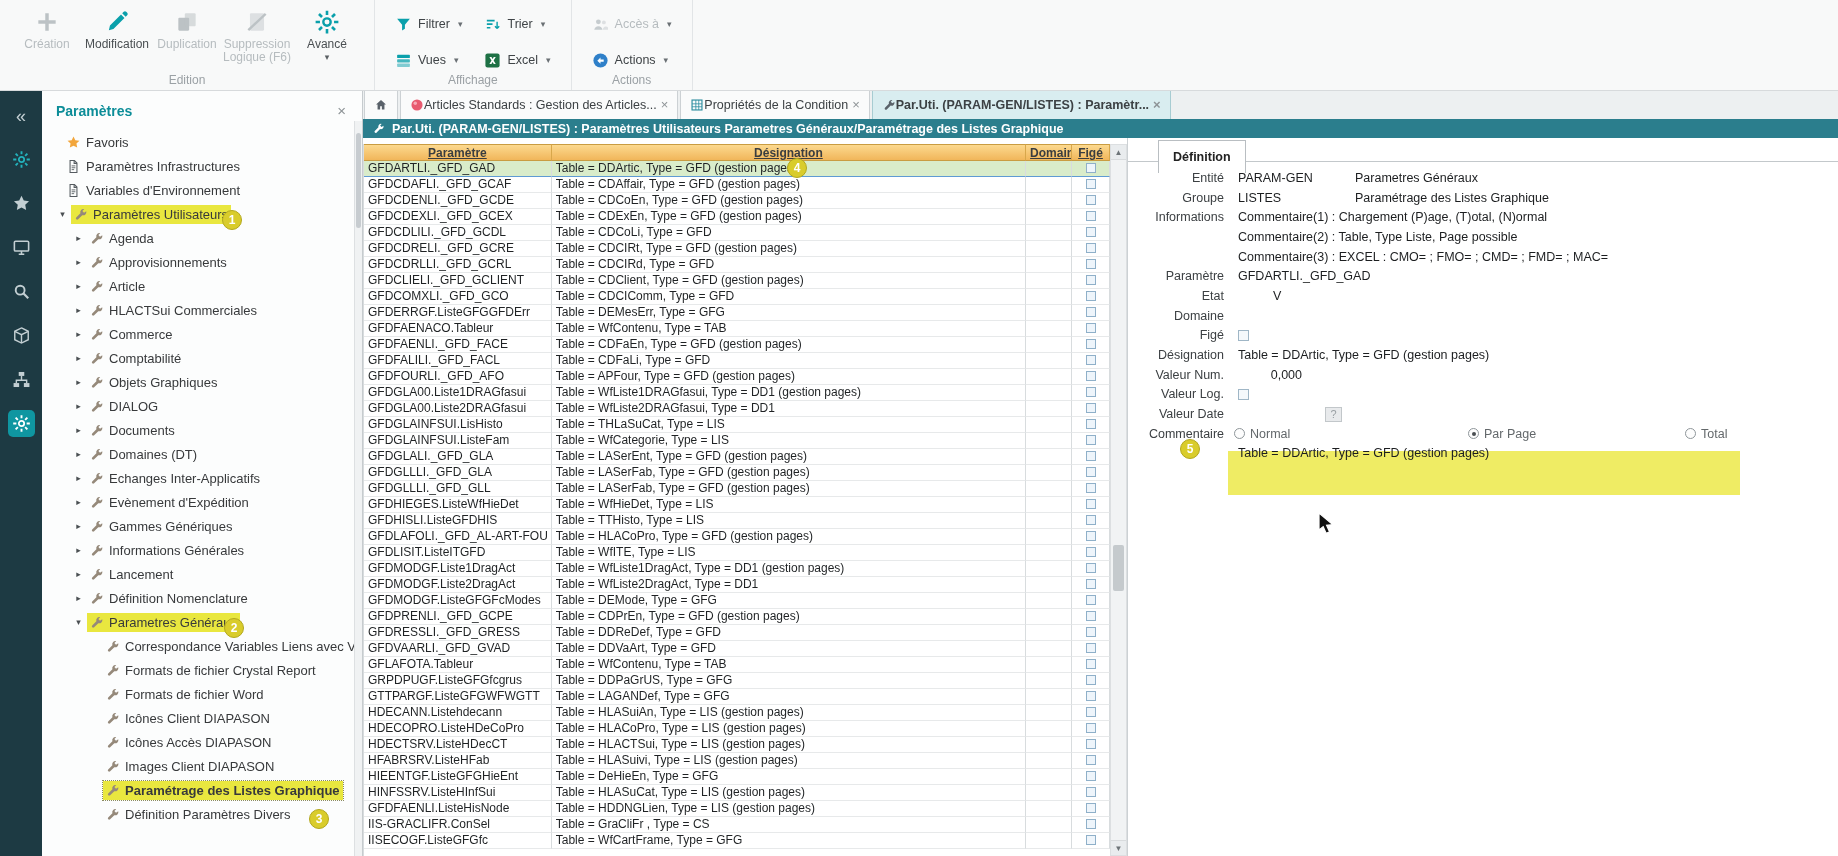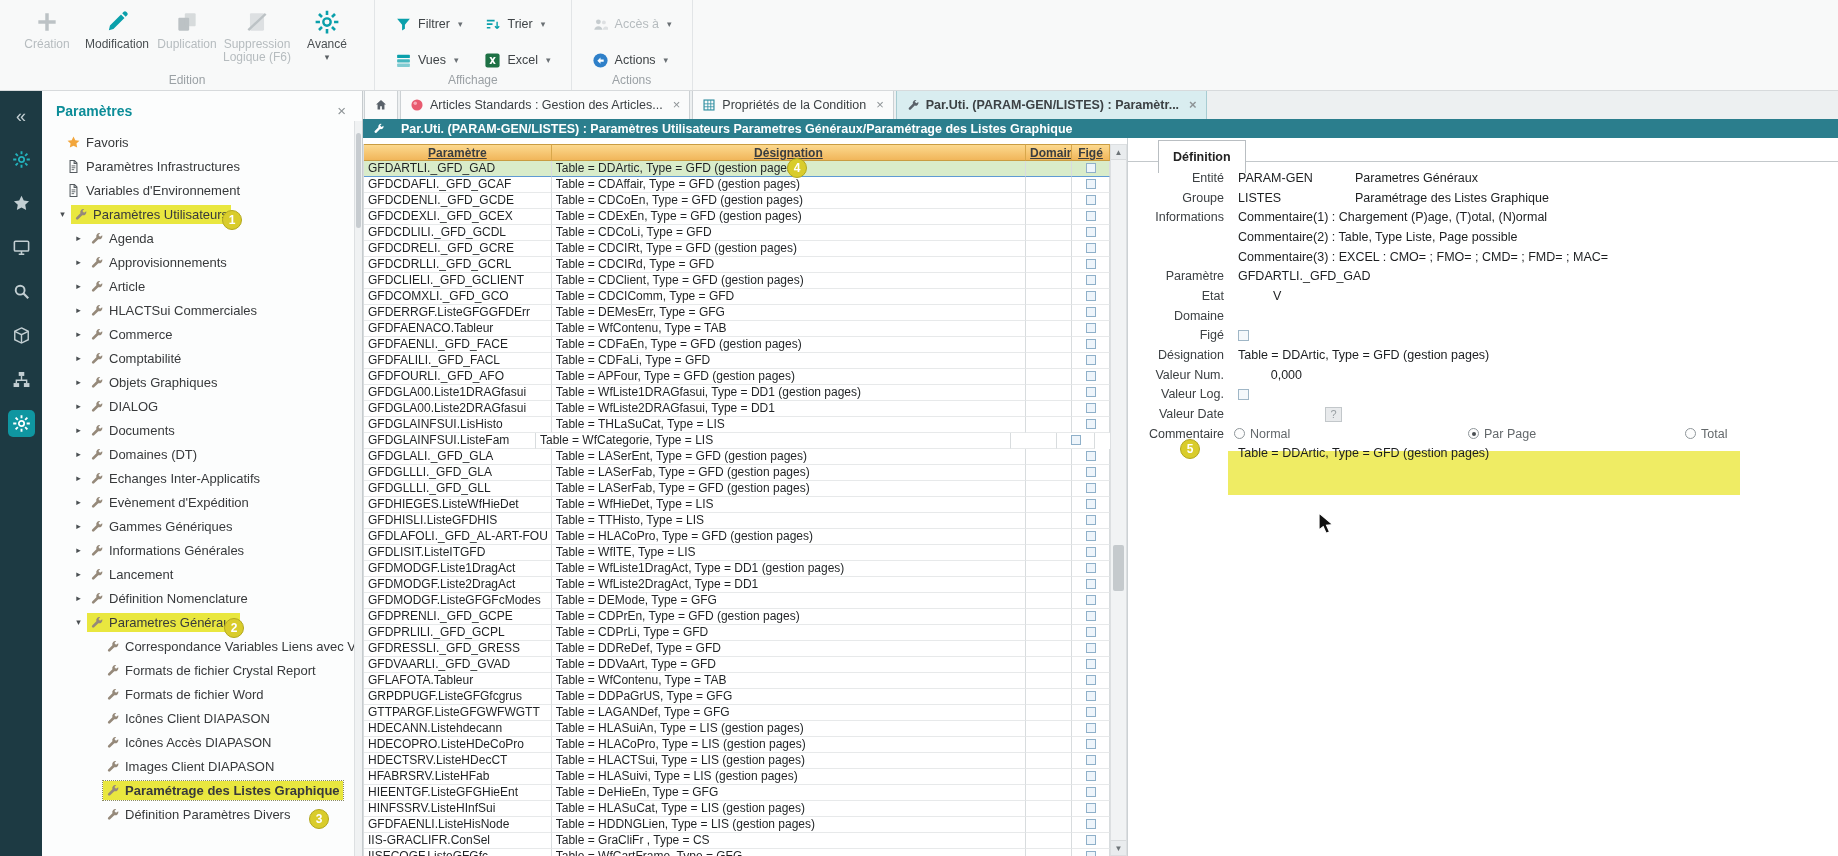--- a/index.html
+++ b/index.html
@@ -48,26 +48,26 @@
 .hlwrap{display:flex;align-items:flex-start;padding:2px 3px 2px 2px}
 .titem.hl .hlwrap{background:#e9e73f}
 .titem.sel .hlwrap{background:#e9e73f;outline:1px dotted #8a8a60}
 .titem.sel .tlabel{font-weight:bold}
 .pad0{padding-left:22px}.pad1{padding-left:14px}.pad2{padding-left:30px}.pad3{padding-left:61px}
 #tree-scroll{position:absolute;right:0;top:30px;bottom:0;width:8px;background:#f0f2f3;border-left:1px solid #dde0e2}
 #tree-thumb{position:absolute;left:1px;right:1px;top:12px;height:95px;background:#c7ccd0;border-radius:3px}
 
 
 #tabbar{position:absolute;left:363px;top:91px;right:0;height:28px;background:#edf0f1;display:flex;align-items:flex-end;gap:2px;padding-left:1px}
-.tab{height:30px;display:flex;align-items:center;gap:6px;background:#fafbfb;border:1px solid #ccd1d4;border-bottom:none;padding:0 9px;font-size:12.5px;color:#3c4144;cursor:pointer;white-space:nowrap}
+.tab{height:30px;display:flex;align-items:center;background:#fafbfb;border:1px solid #ccd1d4;border-bottom:none;padding:0 9px;font-size:12.5px;color:#3c4144;cursor:pointer;white-space:nowrap}
 .tab .icon{width:14px;height:14px;color:#5a626a}
 .tab.active{background:#d9edf0;border-color:#a7ccd2;font-weight:bold}
 .tab .close{color:#8d9396;margin-left:4px;font-size:13px}
 .tic-grid{color:#2f8ea0 !important}
-#breadcrumb{position:absolute;left:363px;top:119px;right:0;height:19px;background:#2b7e8d;color:#fff;display:flex;align-items:center;gap:16px;padding-left:9px;font-size:12.5px;font-weight:bold}
+#breadcrumb{position:absolute;left:363px;top:119px;right:0;height:19px;background:#2b7e8d;color:#fff;display:flex;align-items:center;gap:7px;padding-left:9px;font-size:12.5px;font-weight:bold}
 #bc-ic{width:13px;height:13px;color:#fff}
 
 
 #grid{position:absolute;left:363px;top:144px;width:747px;bottom:0;overflow:hidden;font-size:12px;border-left:1px solid #d8dcde}
 .grow{display:flex;height:16px}
 .gcell{border-right:1px solid #d8dcde;border-bottom:1px solid #e7e9ea;padding:0 4px;line-height:15px;white-space:nowrap;overflow:hidden;color:#1f2224}
 .grow.ghead{height:17px}
 .ghead .gcell{background:linear-gradient(#fcd98f,#f1b65a);border-right:1px solid #d8a74b;border-top:1px solid #c99c42;border-bottom:1px solid #c99c42;font-weight:bold;text-align:center;text-decoration:underline;color:#3a3d3f;line-height:16px;cursor:pointer}
 .grow.sel .gcell{background:#d9ecca;border-bottom:1px solid #5f9bd3}
 .grow.sel{box-shadow:inset 0 1px 0 #5f9bd3}
@@ -800,21 +800,21 @@
     </div>
     <div class="grow">
       <div class="gcell" style="width:188px">GFDGLAINFSUI.LisHisto</div>
       <div class="gcell" style="width:475px">Table = THLaSuCat, Type = LIS</div>
       <div class="gcell" style="width:46px"></div>
       <div class="gcell" style="width:38px">
         <span class="cb"></span>
       </div>
     </div>
     <div class="grow">
-      <div class="gcell" style="width:172px">GFDGLAINFSUI.ListeFam</div>
+      <div class="gcell" style="width:188px">GFDGLAINFSUI.ListeFam</div>
       <div class="gcell" style="width:475px">Table = WfCategorie, Type = LIS</div>
       <div class="gcell" style="width:46px"></div>
       <div class="gcell" style="width:38px">
         <span class="cb"></span>
       </div>
     </div>
     <div class="grow">
       <div class="gcell" style="width:188px">GFDGLALI._GFD_GLA</div>
       <div class="gcell" style="width:475px">Table = LASerEnt, Type = GFD (gestion pages)</div>
       <div class="gcell" style="width:46px"></div>
@@ -890,28 +890,20 @@
       <div class="gcell" style="width:188px">GFDMODGF.ListeGFGFcModes</div>
       <div class="gcell" style="width:475px">Table = DEMode, Type = GFG</div>
       <div class="gcell" style="width:46px"></div>
       <div class="gcell" style="width:38px">
         <span class="cb"></span>
       </div>
     </div>
     <div class="grow">
       <div class="gcell" style="width:188px">GFDPRENLI._GFD_GCPE</div>
       <div class="gcell" style="width:475px">Table = CDPrEn, Type = GFD (gestion pages)</div>
-      <div class="gcell" style="width:46px"></div>
-      <div class="gcell" style="width:38px">
-        <span class="cb"></span>
-      </div>
-    </div>
-    <div class="grow">
-      <div class="gcell" style="width:188px">GFDPRLILI._GFD_GCPL</div>
-      <div class="gcell" style="width:475px">Table = CDPrLi, Type = GFD</div>
       <div class="gcell" style="width:46px"></div>
       <div class="gcell" style="width:38px">
         <span class="cb"></span>
       </div>
     </div>
     <div class="grow">
       <div class="gcell" style="width:188px">GFDRESSLI._GFD_GRESS</div>
       <div class="gcell" style="width:475px">Table = DDReDef, Type = GFD</div>
       <div class="gcell" style="width:46px"></div>
       <div class="gcell" style="width:38px">

